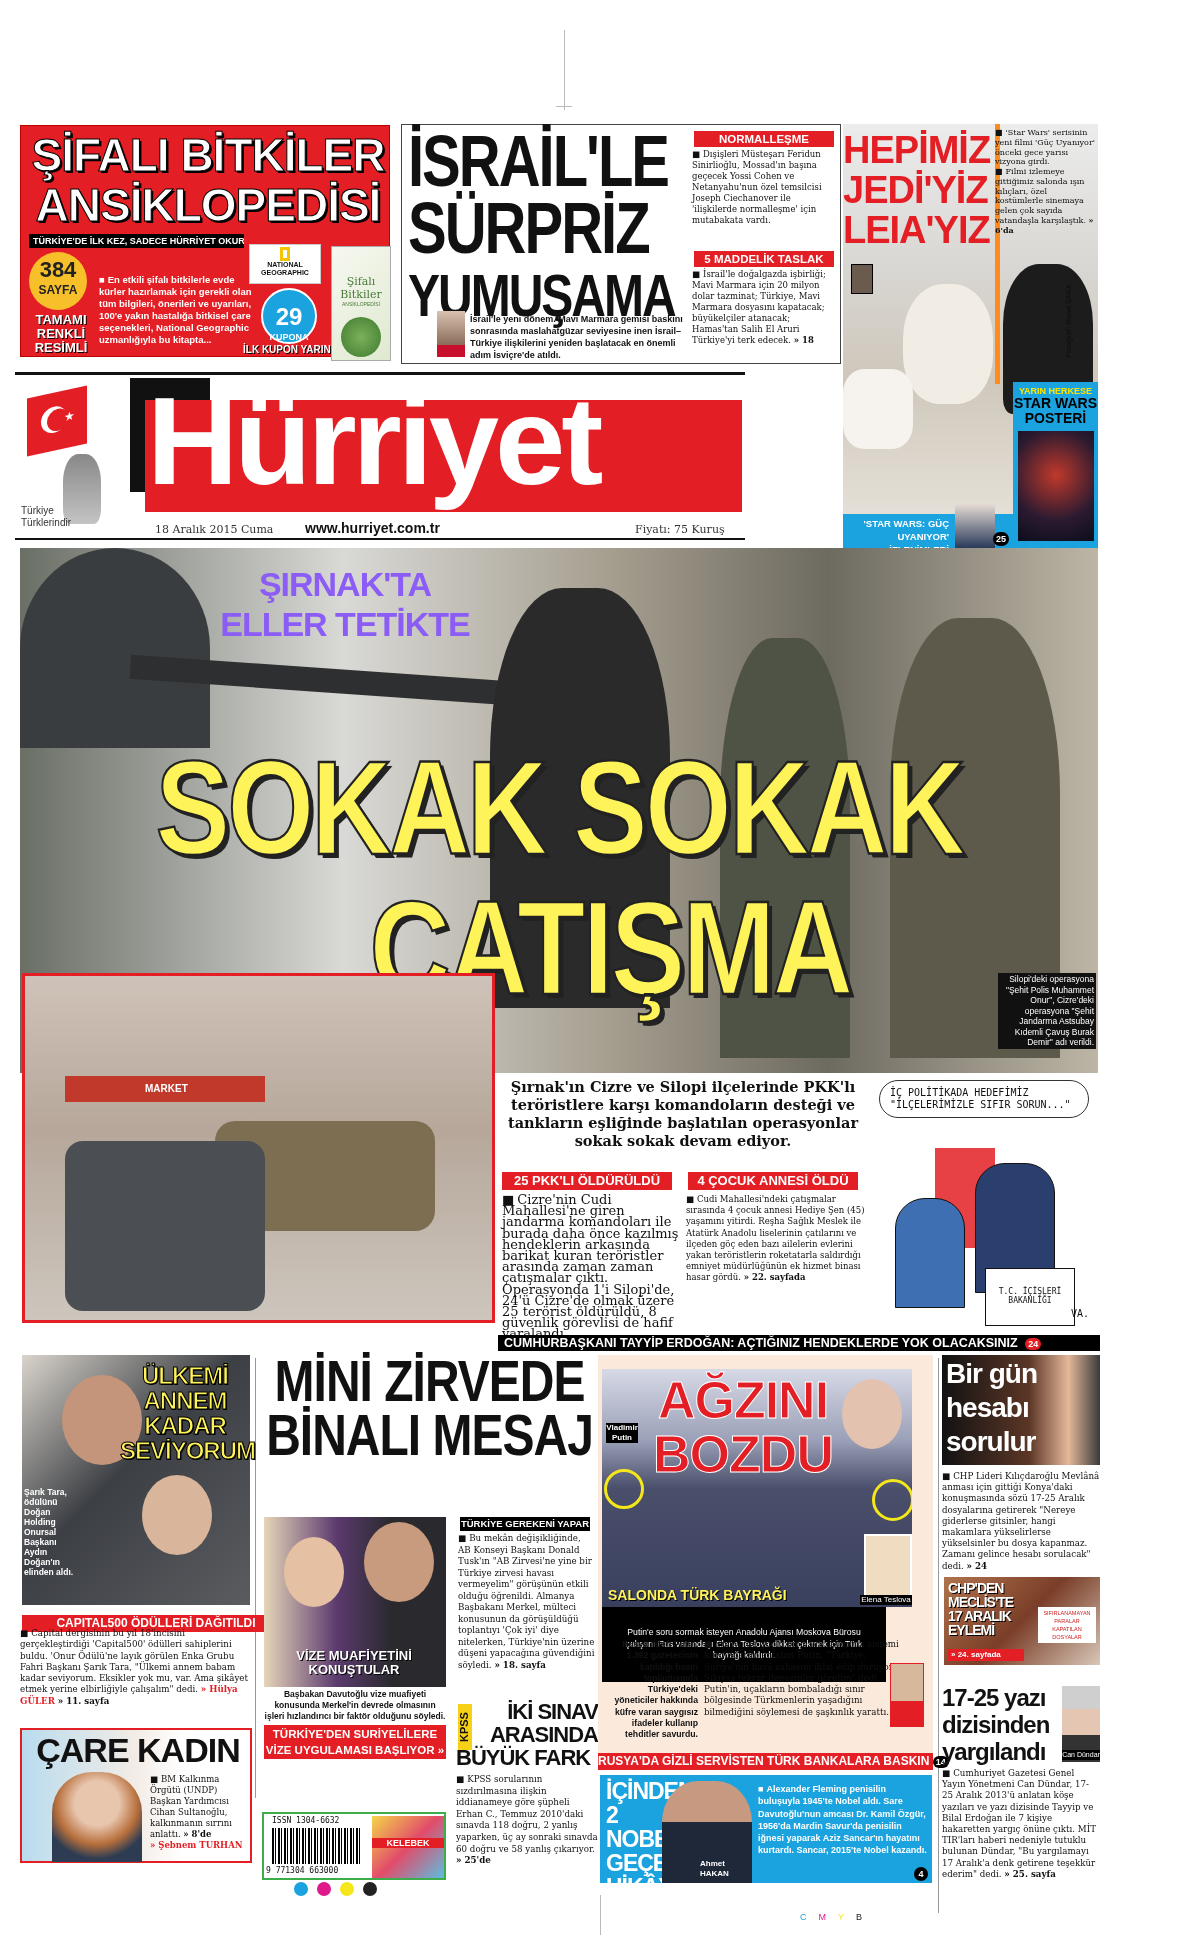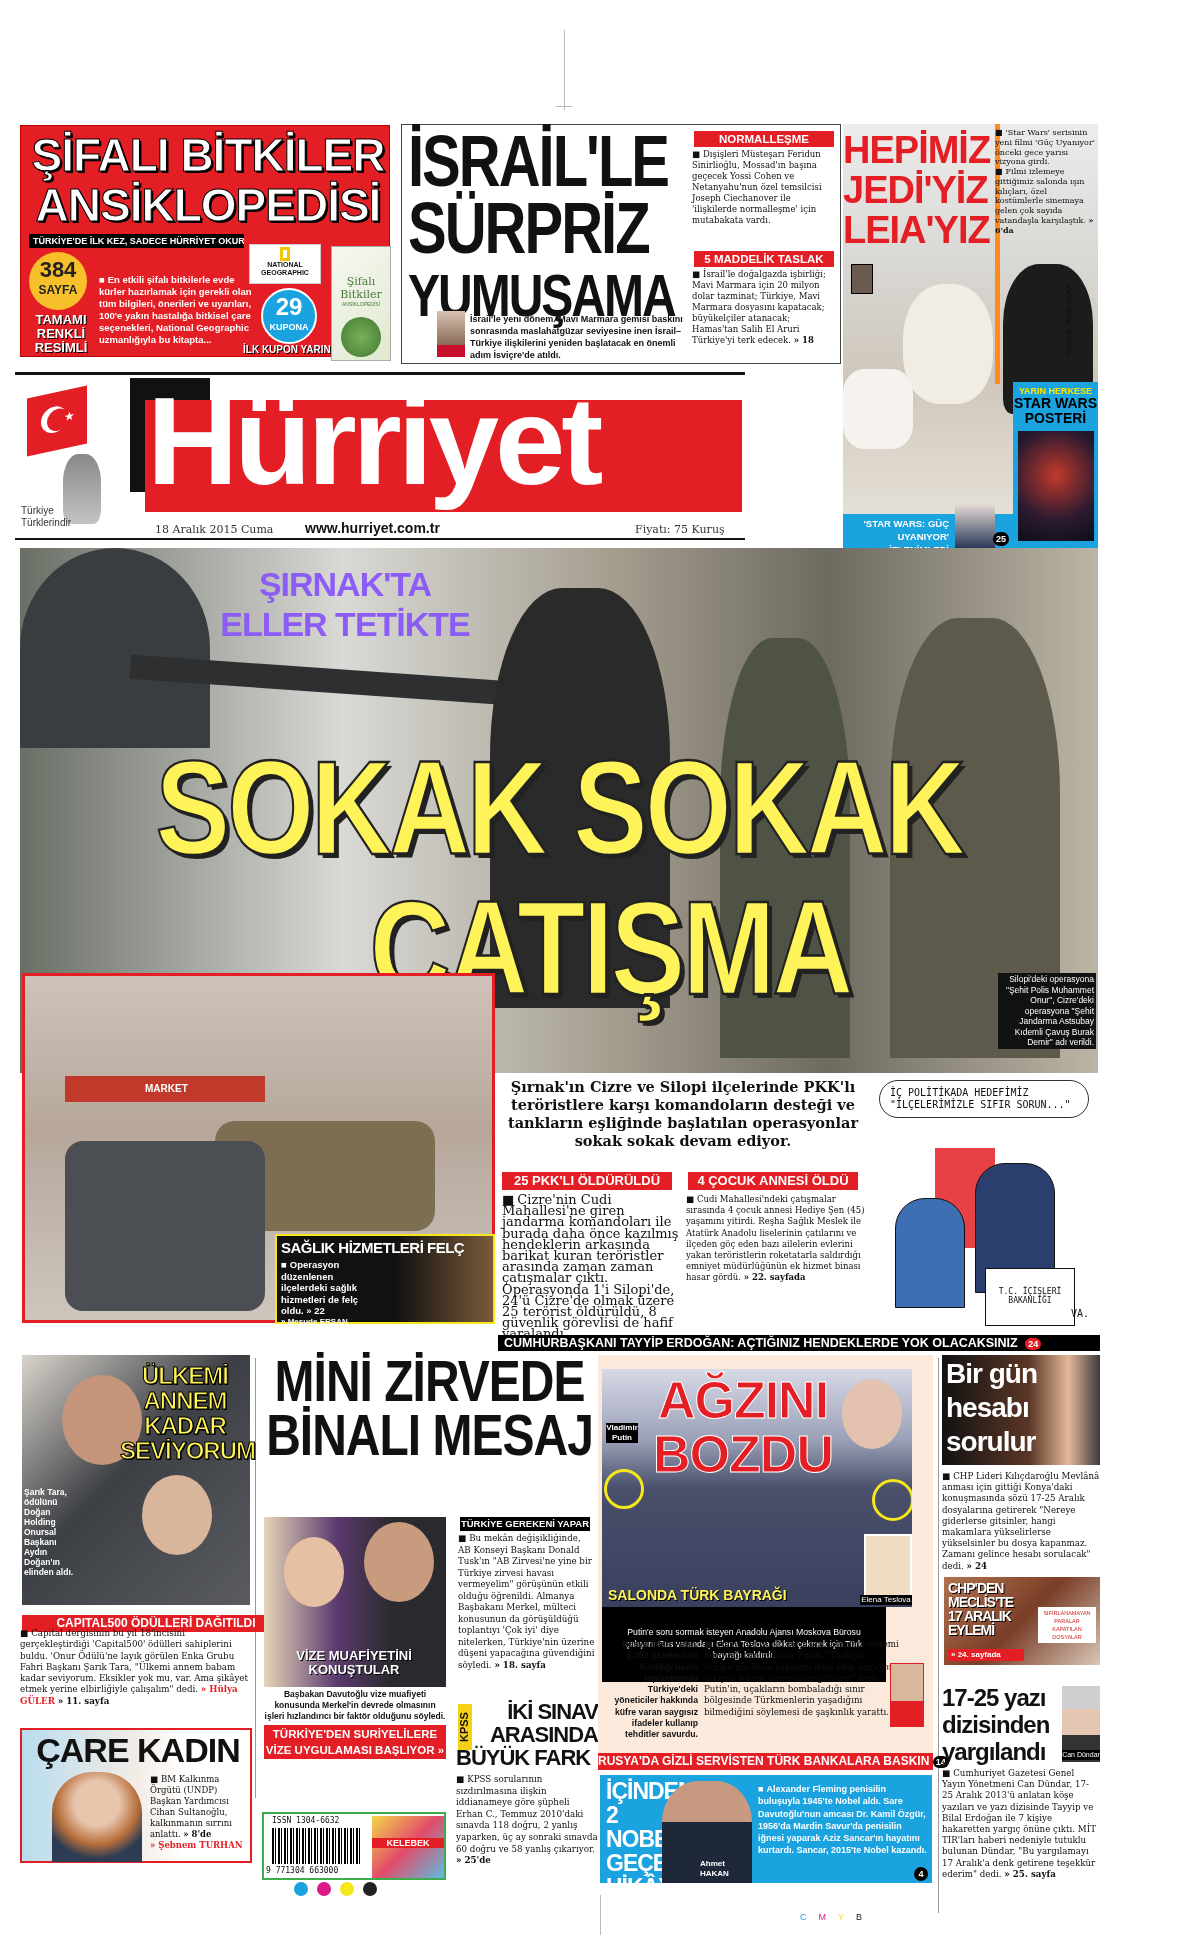--- a/index.html
+++ b/index.html
@@ -33,21 +33,21 @@
     <div>TAMAMI</div>
     <div>RENKLİ</div>
     <div>RESİMLİ</div>
   </div>
   <p class="abs bul" style="left:78px;top:148px;width:160px;font-size:9.5px;color:#fff;font-weight:700;line-height:12px">En etkili şifalı bitkilerle evde kürler hazırlamak için gerekli olan tüm bilgileri, önerileri ve uyarıları, 100'e yakın hastalığa bitkisel çare seçenekleri, National Geographic uzmanlığıyla bu kitapta...</p>
   <div class="abs" style="left:228px;top:118px;width:72px;height:40px;background:#fff;border:1px solid #ccc;text-align:center">
     <div style="width:10px;height:14px;border:3px solid #f5c400;margin:2px auto 0"></div>
     <div style="font-size:7px;line-height:8px;font-weight:700">NATIONAL GEOGRAPHIC</div>
   </div>
   <div class="abs" style="left:240px;top:162px;width:56px;height:56px;border-radius:50%;background:#1aa3df;border:2px solid #fff;text-align:center;color:#fff">
-    <div style="font-size:24px;font-weight:700;line-height:30px;margin-top:2px">29</div>
+    <div style="font-size:24px;font-weight:700;line-height:30px;margin-top:12px">29</div>
     <div style="font-size:9px;font-weight:700;line-height:10px">KUPONA</div>
   </div>
   <div class="abs" style="left:222px;top:218px;font-size:10px;font-weight:700;color:#fff;text-shadow:1px 1px 0 #000">İLK KUPON YARIN</div>
   <div class="abs" style="left:310px;top:120px;width:60px;height:115px;background:linear-gradient(135deg,#f7f8f1,#dfe9cf);border:1px solid #aaa;text-align:center;color:#4a7a3a">
     <div style="font-family:'DejaVu Serif',serif;font-size:11px;margin-top:28px;line-height:13px">Şifalı Bitkiler</div>
     <div style="font-size:5px">ANSİKLOPEDİSİ</div>
     <div style="margin:10px auto 0;width:40px;height:40px;border-radius:50%;background:radial-gradient(#7ab05a,#3f7a2f)"></div>
   </div>
 </section>
 
@@ -134,25 +134,20 @@
   <div class="abs cond" style="left:0;top:200px;width:1078px;text-align:center;font-size:112px;line-height:120px;color:#fff35a;-webkit-text-stroke:2px #222;text-shadow:4px 4px 0 #222;transform:scaleY(1.2);letter-spacing:-3px">SOKAK SOKAK</div>
   <div class="abs cond" style="left:290px;top:340px;width:600px;text-align:center;font-size:112px;line-height:120px;color:#fff35a;-webkit-text-stroke:2px #222;text-shadow:4px 4px 0 #222;transform:scaleY(1.2);letter-spacing:-3px">ÇATIŞMA</div>
   <p class="abs" style="left:978px;top:425px;width:98px;font-size:8.5px;line-height:10.5px;color:#fff;background:#111;text-align:right;padding:1px 2px">Silopi'deki operasyona "Şehit Polis Muhammet Onur", Cizre'deki operasyona "Şehit Jandarma Astsubay Kıdemli Çavuş Burak Demir" adı verildi.</p>
 </section>
 
 <section class="abs" style="left:22px;top:973px;width:473px;height:350px;border:3px solid #e31e24;background:linear-gradient(180deg,#cfc2b8 0%,#b6a79a 45%,#cdc6bd 100%)">
   <div class="abs" style="left:40px;top:100px;width:200px;height:26px;background:#c0392b"><span style="color:#fff;font-weight:700;font-size:10px;margin-left:80px;line-height:26px">MARKET</span></div>
   <div class="abs" style="left:190px;top:145px;width:220px;height:110px;border-radius:20px;background:#7d6e52"></div>
   <div class="abs" style="left:40px;top:165px;width:200px;height:170px;border-radius:18px;background:#4b4e52"></div>
 
-  <div class="abs" style="left:250px;top:258px;width:220px;height:90px;border:2px solid #f5e71b;background:linear-gradient(90deg,#111 55%,#7a5a3a)">
-    <div style="color:#fff;font-weight:700;font-size:15px;padding:3px 4px;letter-spacing:-.5px">SAĞLIK HİZMETLERİ FELÇ</div>
-    <p class="bul" style="color:#fff;font-size:9.5px;line-height:11.5px;width:90px;padding-left:4px;font-weight:700"><span>Operasyon düzenlenen ilçelerdeki sağlık hizmetleri de felç oldu.</span> » <span>22</span></p>
-    <div style="color:#fff;font-size:8px;padding-left:4px;font-weight:700">» <span>Mesude ERŞAN</span></div>
-  </div>
 </section>
 
 <section class="abs" style="left:498px;top:1078px;width:370px;height:255px">
   <p class="abs serif" style="left:0;top:0;width:370px;font-size:14.5px;font-weight:700;line-height:18px;text-align:center">Şırnak'ın Cizre ve Silopi ilçelerinde PKK'lı teröristlere karşı komandoların desteği ve tankların eşliğinde başlatılan operasyonlar sokak sokak devam ediyor.</p>
   <div class="abs redbar" style="left:4px;top:94px;width:170px;height:18px;font-size:13px;line-height:18px">25 PKK'LI ÖLDÜRÜLDÜ</div>
   <p class="abs serif bul" style="left:4px;top:116px;width:178px;font-size:13px;line-height:11.2px">Cizre'nin Cudi Mahallesi'ne giren jandarma komandoları ile burada daha önce kazılmış hendeklerin arkasında barikat kuran teröristler arasında zaman zaman çatışmalar çıktı. Operasyonda 1'i Silopi'de, 24'ü Cizre'de olmak üzere 25 terörist öldürüldü, 8 güvenlik görevlisi de hafif yaralandı.</p>
   <div class="abs redbar" style="left:190px;top:94px;width:170px;height:18px;font-size:13px;line-height:18px">4 ÇOCUK ANNESİ ÖLDÜ</div>
   <p class="abs serif bul" style="left:188px;top:116px;width:180px;font-size:8.5px;line-height:11.2px"><span>Cudi Mahallesi'ndeki çatışmalar sırasında 4 çocuk annesi Hediye Şen (45) yaşamını yitirdi. Reşha Sağlık Meslek ile Atatürk Anadolu liselerinin çatılarını ve ilçeden göç eden bazı ailelerin evlerini yakan teröristlerin roketatarla saldırdığı emniyet müdürlüğünün ek hizmet binası hasar gördü.</span> <b>» <span>22. sayfada</span></b></p>
 </section>
 

